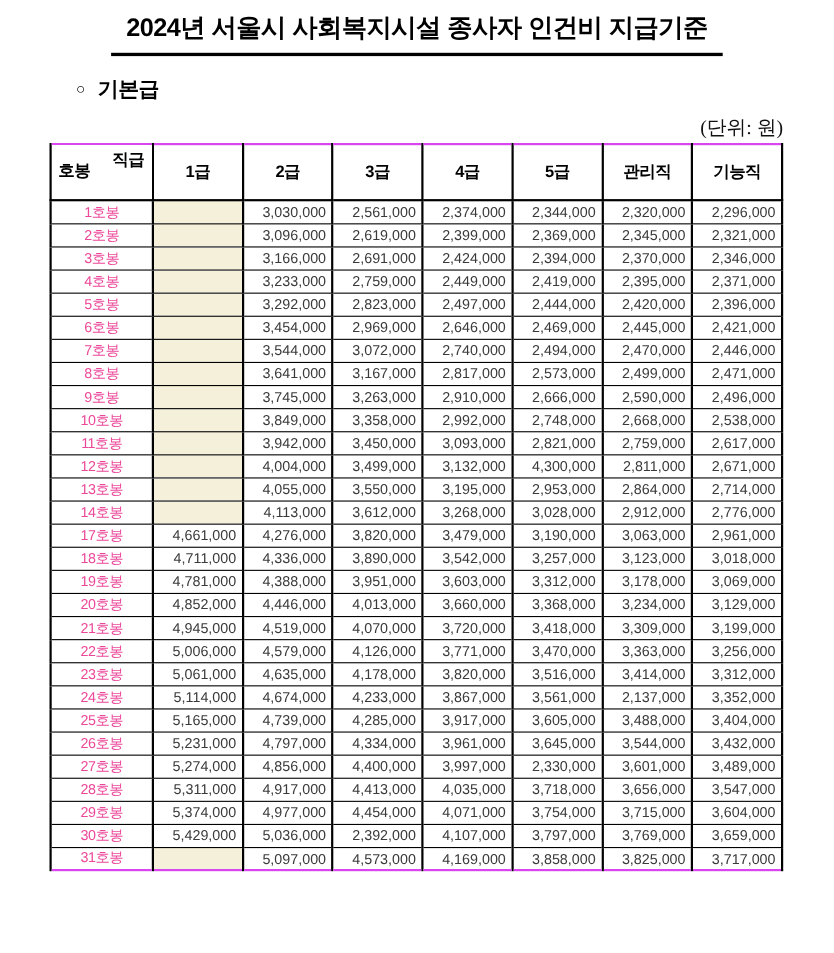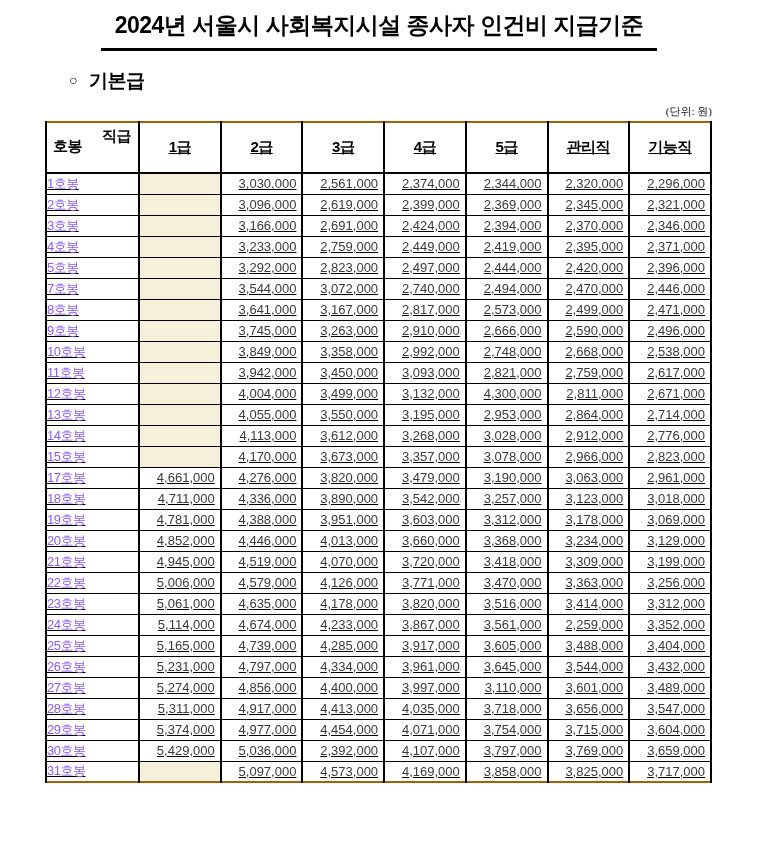--- a/index.html
+++ b/index.html
@@ -32,32 +32,31 @@
   .section-bullet {
     font-size: 14px;
     font-weight: bold;
     margin-right: 12px;
     vertical-align: 2px;
   }
 
   .unit-note {
     text-align: right;
     margin: 10px 46px 2px 0;
-    font-size: 11px;
+    font-size: 18px;
     font-family: "Liberation Serif", serif;
     color: #111;
   }
 
   table.salary-table {
     border-collapse: collapse;
     table-layout: fixed;
     margin-left: 45px;
     width: 667px;
-    border: 2px solid #a16207;
-    text-decoration: underline;
+    border: 2px solid #d946ef;
   }
   .salary-table th, .salary-table td {
     border-top: 1px solid #000;
     border-bottom: 1px solid #000;
     border-left: 2px solid #000;
     border-right: 2px solid #000;
     padding: 0;
   }
   .salary-table col.c-label { width: 93px; }
 
@@ -84,21 +83,22 @@
   .corner-bl { position: absolute; bottom: 16px; left: 6px; font-size: 15px; font-weight: bold; }
 
   .salary-table tbody td {
     height: 21px;
     font-size: 13px;
     color: #3a3a3a;
     white-space: nowrap;
     overflow: hidden;
   }
   .salary-table tbody td.rowlabel {
-    color: #8b5cf6;
+    text-align: center;
+    color: #ec4899;
     letter-spacing: -0.5px;
     margin-left: 12px;
   }
   .salary-table tbody td.num { text-align: right; padding-right: 5px; }
   .salary-table tbody td.empty { background: var(--empty-bg, #f5f0da); }
 </style>
 </head>
 <body style="--corner-bg: #dce4f0; --empty-bg: #f5f0da;">
 
 <div class="page">
@@ -184,20 +184,30 @@
           <td class="rowlabel">5호봉</td>
           <td class="num empty"></td>
           <td class="num">3,292,000</td>
           <td class="num">2,823,000</td>
           <td class="num">2,497,000</td>
           <td class="num">2,444,000</td>
           <td class="num">2,420,000</td>
           <td class="num">2,396,000</td>
         </tr>
         <tr>
+          <td class="rowlabel">6호봉</td>
+          <td class="num empty"></td>
+          <td class="num">3,454,000</td>
+          <td class="num">2,969,000</td>
+          <td class="num">2,646,000</td>
+          <td class="num">2,469,000</td>
+          <td class="num">2,445,000</td>
+          <td class="num">2,421,000</td>
+        </tr>
+        <tr>
           <td class="rowlabel">7호봉</td>
           <td class="num empty"></td>
           <td class="num">3,544,000</td>
           <td class="num">3,072,000</td>
           <td class="num">2,740,000</td>
           <td class="num">2,494,000</td>
           <td class="num">2,470,000</td>
           <td class="num">2,446,000</td>
         </tr>
         <tr>
@@ -262,30 +272,20 @@
         </tr>
         <tr>
           <td class="rowlabel">14호봉</td>
           <td class="num empty"></td>
           <td class="num">4,113,000</td>
           <td class="num">3,612,000</td>
           <td class="num">3,268,000</td>
           <td class="num">3,028,000</td>
           <td class="num">2,912,000</td>
           <td class="num">2,776,000</td>
-        </tr>
-        <tr>
-          <td class="rowlabel">15호봉</td>
-          <td class="num empty"></td>
-          <td class="num">4,170,000</td>
-          <td class="num">3,673,000</td>
-          <td class="num">3,357,000</td>
-          <td class="num">3,078,000</td>
-          <td class="num">2,966,000</td>
-          <td class="num">2,823,000</td>
         </tr>
         <tr>
           <td class="rowlabel">17호봉</td>
           <td class="num">4,661,000</td>
           <td class="num">4,276,000</td>
           <td class="num">3,820,000</td>
           <td class="num">3,479,000</td>
           <td class="num">3,190,000</td>
           <td class="num">3,063,000</td>
           <td class="num">2,961,000</td>
@@ -350,21 +350,21 @@
           <td class="num">3,414,000</td>
           <td class="num">3,312,000</td>
         </tr>
         <tr>
           <td class="rowlabel">24호봉</td>
           <td class="num">5,114,000</td>
           <td class="num">4,674,000</td>
           <td class="num">4,233,000</td>
           <td class="num">3,867,000</td>
           <td class="num">3,561,000</td>
-          <td class="num">2,259,000</td>
+          <td class="num">2,137,000</td>
           <td class="num">3,352,000</td>
         </tr>
         <tr>
           <td class="rowlabel">25호봉</td>
           <td class="num">5,165,000</td>
           <td class="num">4,739,000</td>
           <td class="num">4,285,000</td>
           <td class="num">3,917,000</td>
           <td class="num">3,605,000</td>
           <td class="num">3,488,000</td>
@@ -379,21 +379,21 @@
           <td class="num">3,645,000</td>
           <td class="num">3,544,000</td>
           <td class="num">3,432,000</td>
         </tr>
         <tr>
           <td class="rowlabel">27호봉</td>
           <td class="num">5,274,000</td>
           <td class="num">4,856,000</td>
           <td class="num">4,400,000</td>
           <td class="num">3,997,000</td>
-          <td class="num">3,110,000</td>
+          <td class="num">2,330,000</td>
           <td class="num">3,601,000</td>
           <td class="num">3,489,000</td>
         </tr>
         <tr>
           <td class="rowlabel">28호봉</td>
           <td class="num">5,311,000</td>
           <td class="num">4,917,000</td>
           <td class="num">4,413,000</td>
           <td class="num">4,035,000</td>
           <td class="num">3,718,000</td>

